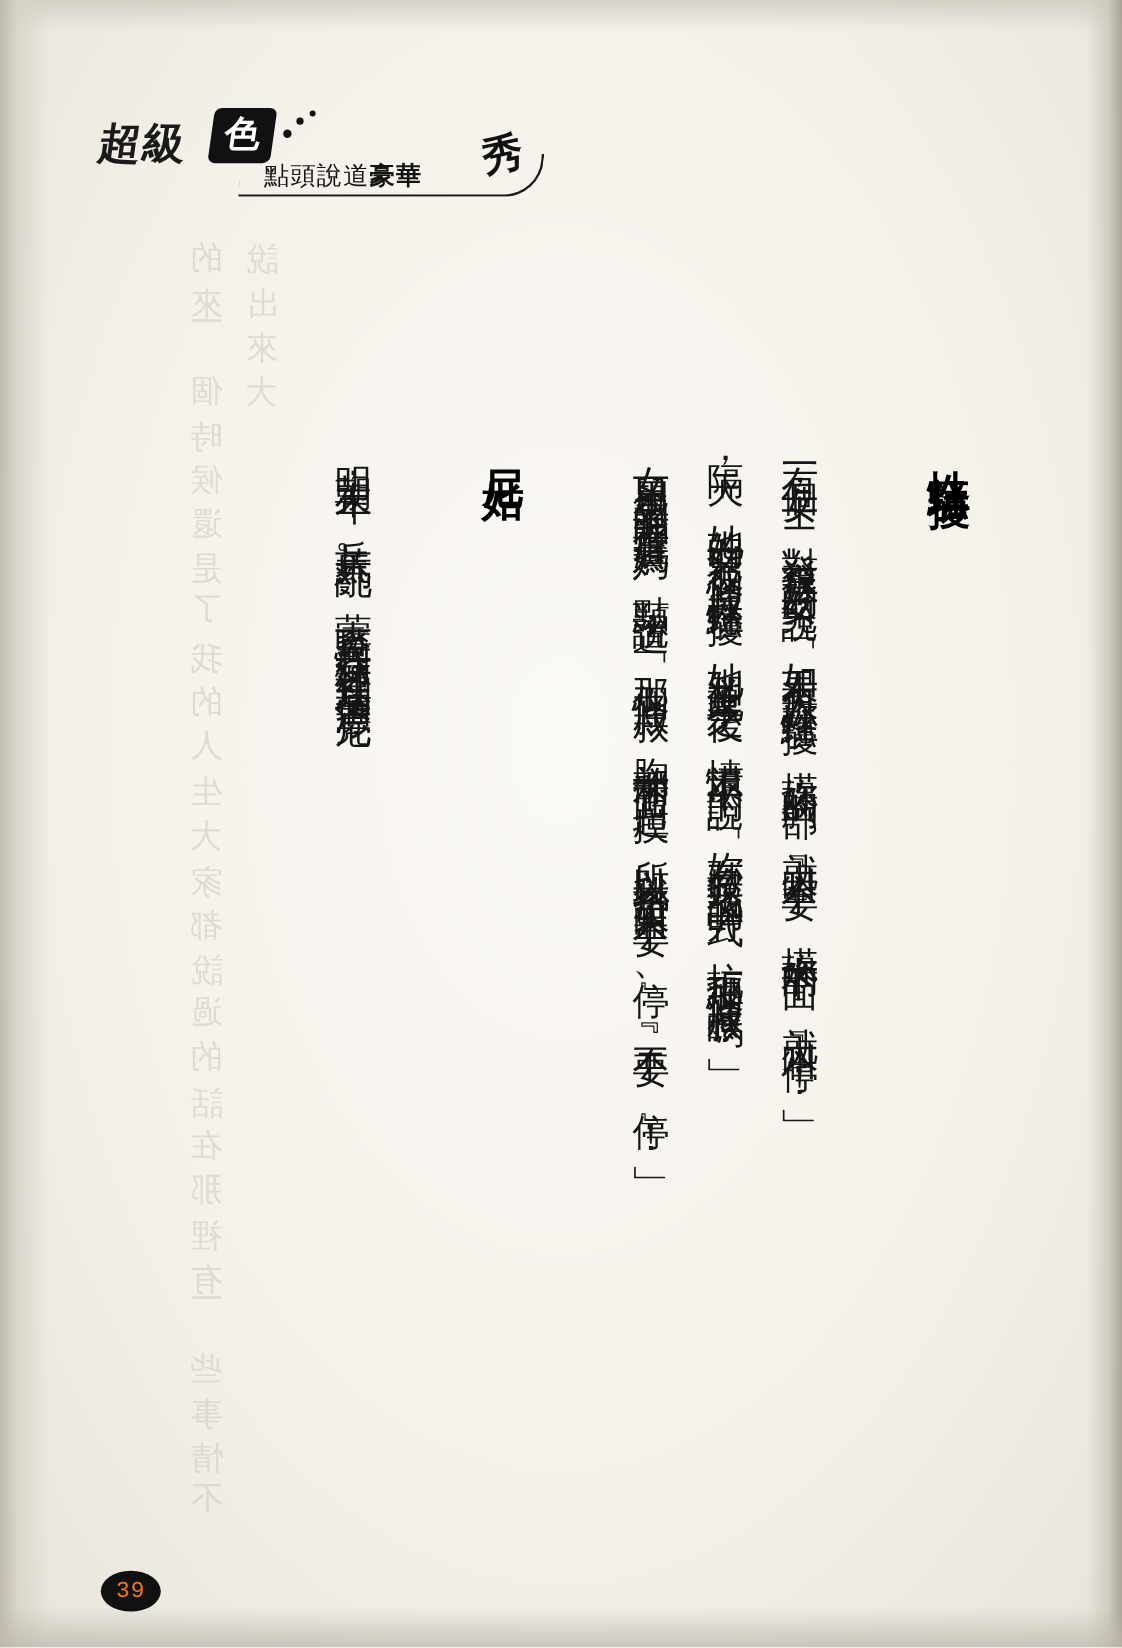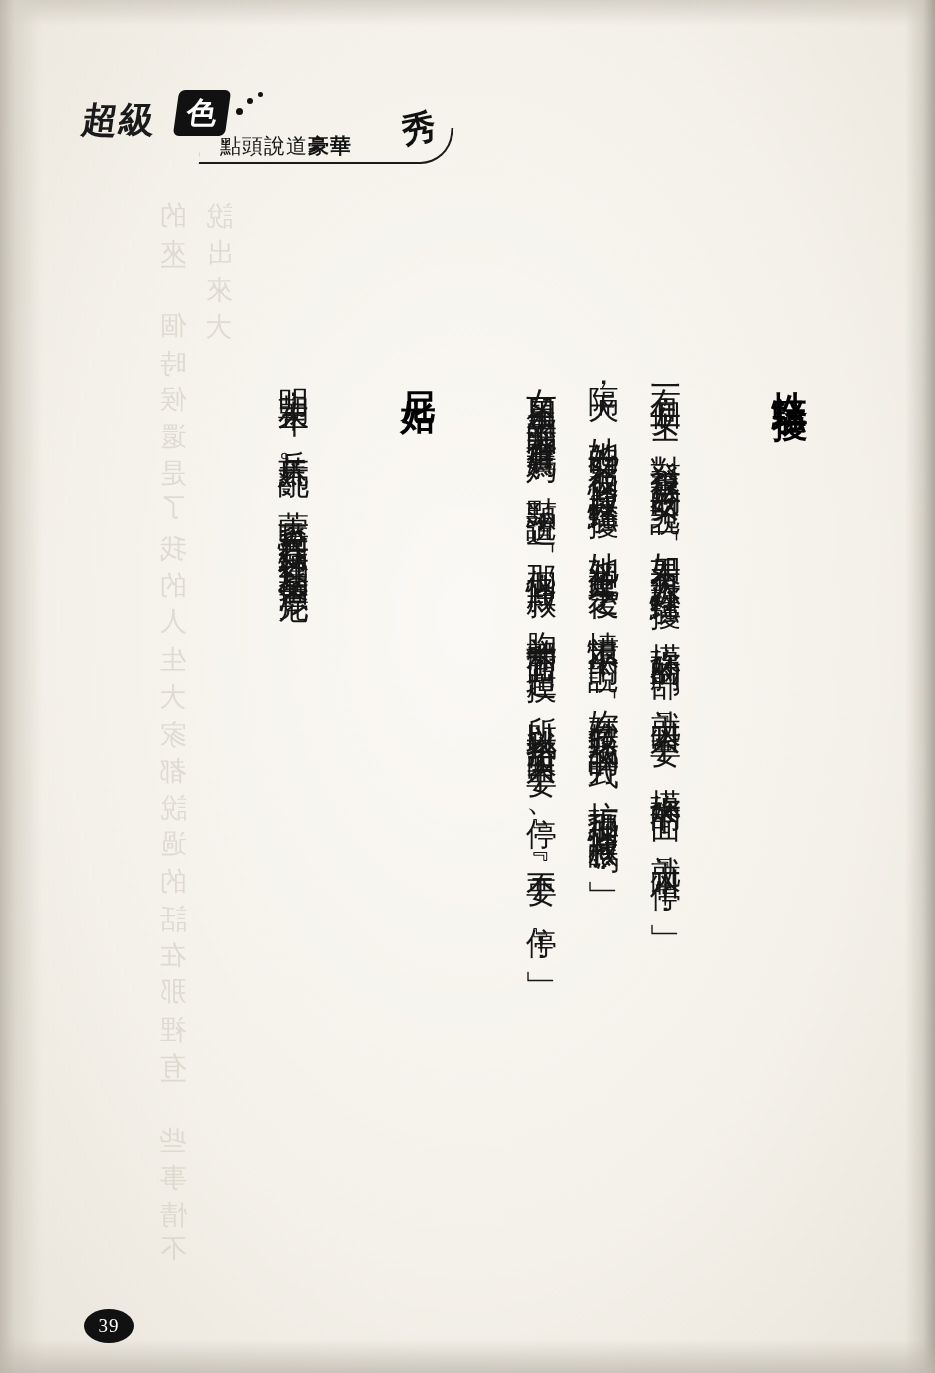--- a/index.html
+++ b/index.html
@@ -190,22 +190,22 @@
   .gap-col { display: inline-block; width: 8px; }
 
   .page-number {
     position: absolute;
     left: 84px;
     bottom: 30px;
     width: 50px;
     height: 34px;
     background: #111;
     border-radius: 50%;
-    color: #ffffff;
-    font-family: Liberation Serif, serif;
+    color: #f97316;
+    font-family: Liberation Mono, monospace;
     font-size: 19px;
     line-height: 34px;
     text-align: center;
     letter-spacing: 1px;
   }
 </style>
 </head>
 <body>
 
 <div id="page">

